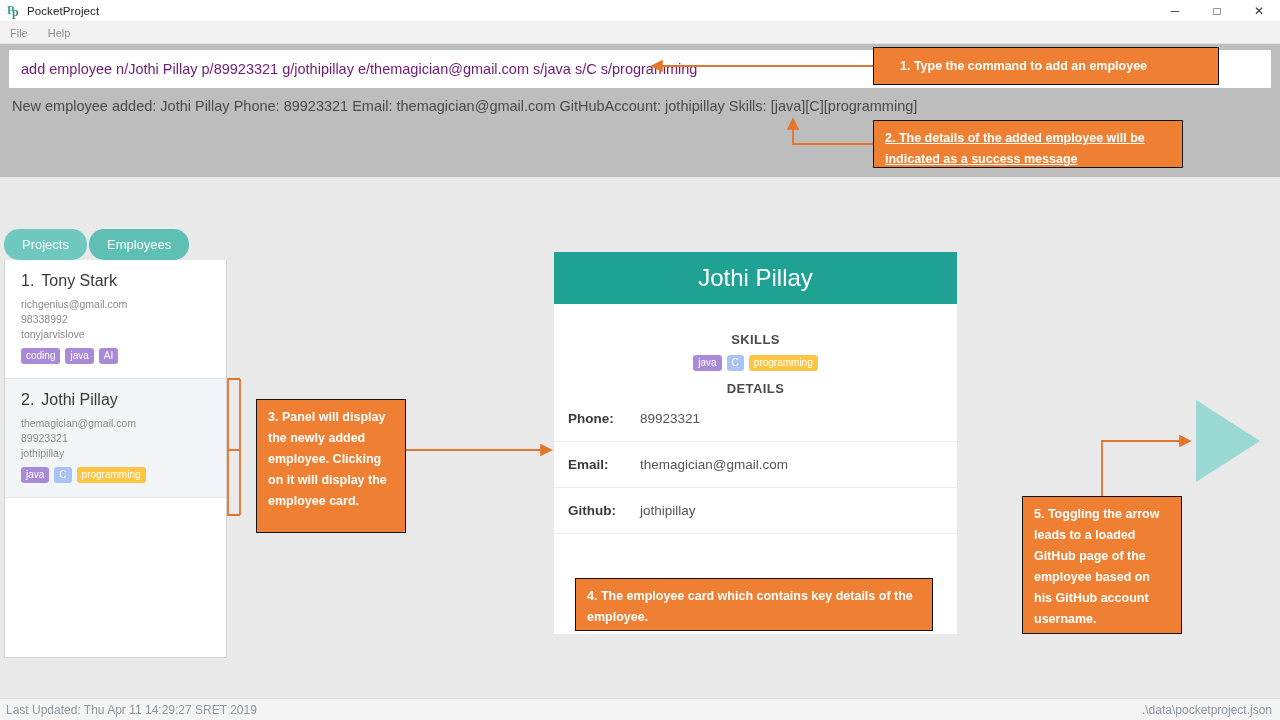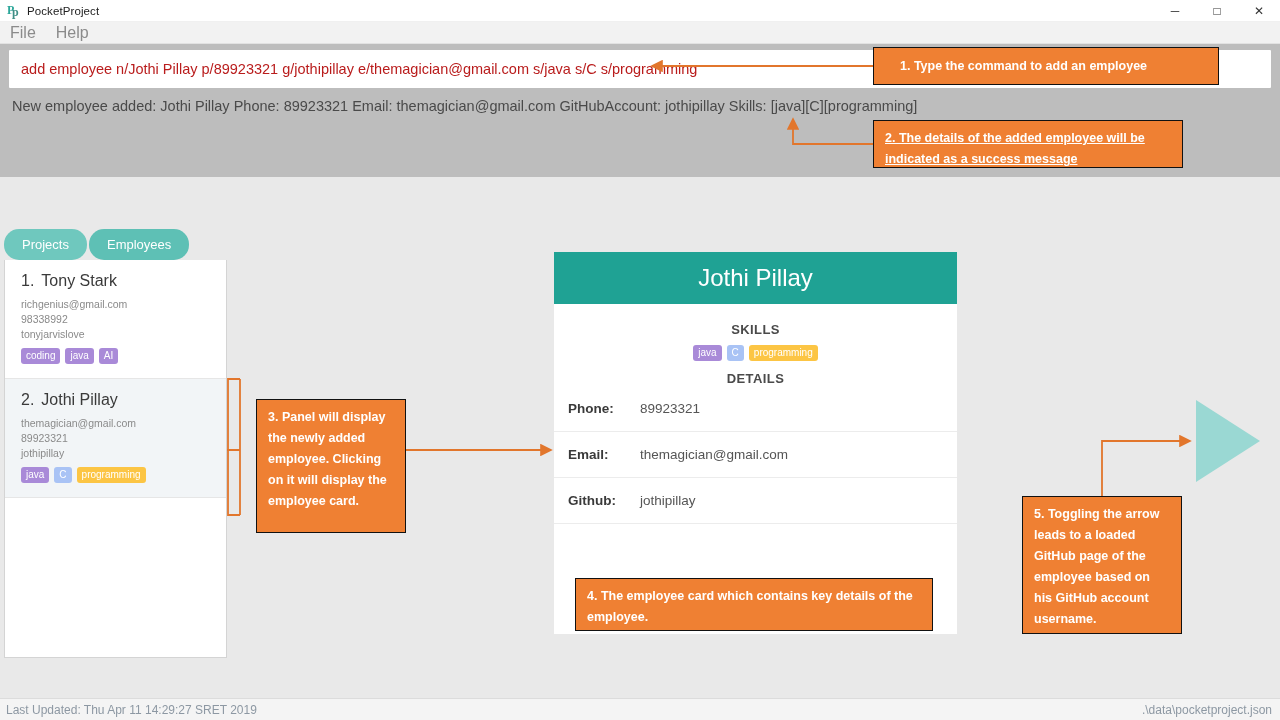--- a/index.html
+++ b/index.html
@@ -33,33 +33,33 @@
     font-size:12px;color:#333;
   }
 
   
   #menubar{
     position:absolute; left:0; top:22px; width:1280px; height:22px;
     background:#f2f2f2; display:flex; align-items:center;
     border-bottom:1px solid #e2e2e2;
   }
   #menubar .mi{
-    font-size:16px; color:#8b8b8b; padding:0 10px; line-height:22px;
+    font-size:11px; color:#8b8b8b; padding:0 10px; line-height:22px;
   }
 
   
   #command-area{
     position:absolute; left:0; top:44px; width:1280px; height:133px;
     background:#bdbdbd;
   }
   #command-input{
     position:absolute; left:9px; top:6px; width:1262px; height:38px;
     background:#ffffff; border:none; border-radius:1px;
     font-family:"Liberation Sans", sans-serif;
-    font-size:14.5px; color:#b91c1c; padding:0 12px;
+    font-size:14.5px; color:#701a75; padding:0 12px;
     outline:none;
   }
   #result-display{
     position:absolute; left:12px; top:52px; width:1100px;
     font-size:14.5px; color:#4a4a4a; line-height:20px;
   }
 
   
   #content{
     position:absolute; left:0; top:177px; width:1280px; height:521px;
@@ -104,21 +104,21 @@
   }
   #card-header{
     height:52px; background:#1fa294; display:flex;
     align-items:center; justify-content:center;
   }
   #card-name{ color:#ffffff; font-size:24px; font-weight:normal; }
   #card-skills-title, #card-details-title{
     text-align:center; font-size:13px; font-weight:bold; color:#4a4a4a;
     letter-spacing:.4px;
   }
-  #card-skills-title{ margin-top:18px; }
+  #card-skills-title{ margin-top:28px; }
   #card-skill-tags{ display:flex; justify-content:center; gap:5px; margin-top:8px; }
   #card-details-title{ margin-top:10px; }
   .detail-row{
     display:flex; align-items:center; height:46px;
     border-bottom:1px solid #ececec; padding-left:14px;
   }
   .detail-row:first-of-type{ border-top:1px solid #ececec; }
   .detail-label{ font-size:13.5px; font-weight:bold; color:#3a3a3a; width:62px; }
   .detail-value{ font-size:13.5px; color:#555555; margin-left:10px; }
 

